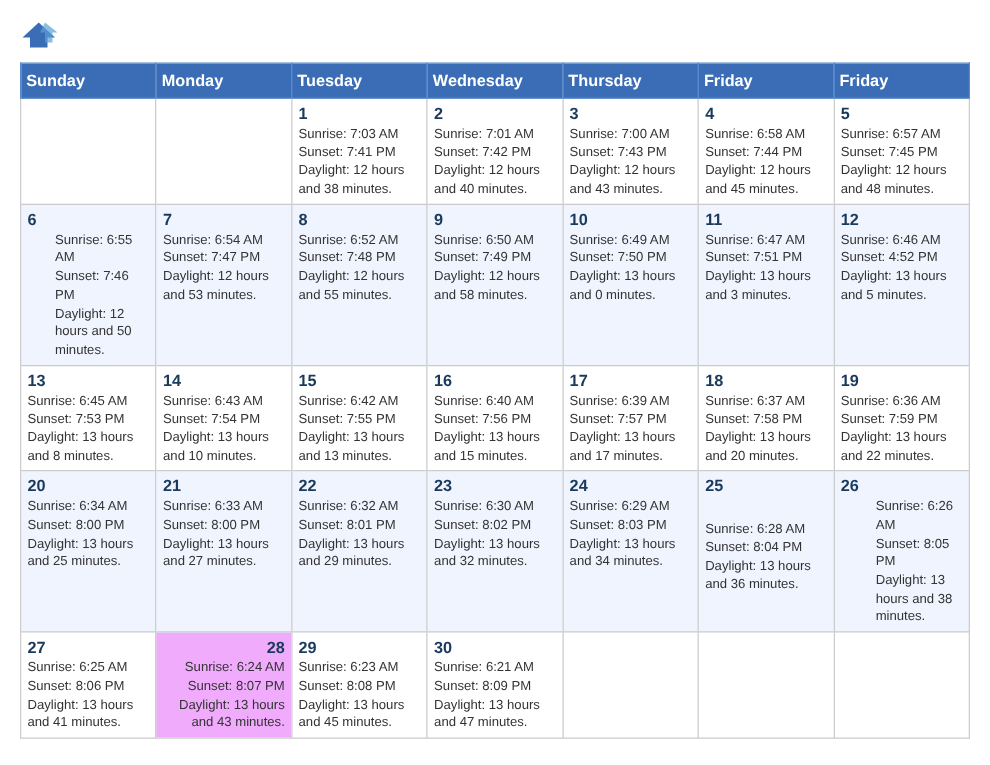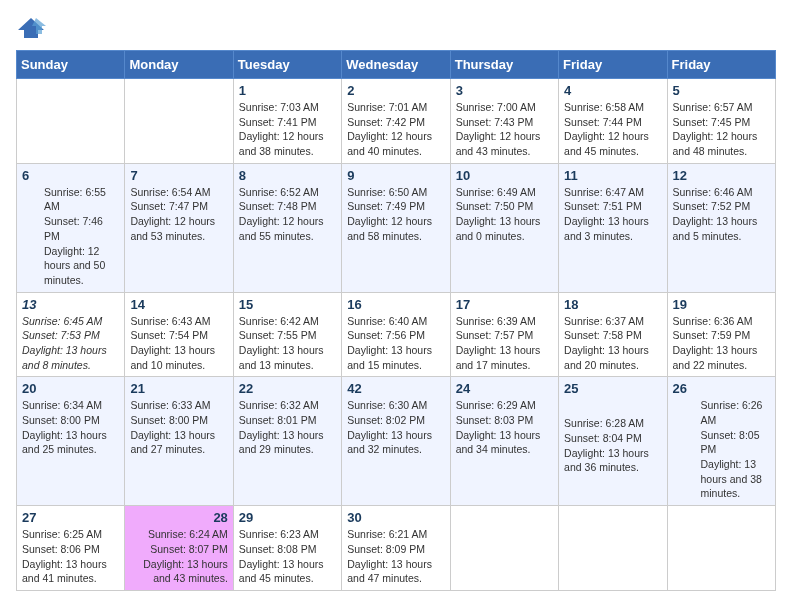--- a/index.html
+++ b/index.html
@@ -195,26 +195,26 @@
         </td>
         <td style="background: rgb(240, 244, 255);">
           <span class="day-num">11</span>
           <div class="day-info" style="white-space: pre-line;">Sunrise: 6:47 AM
 Sunset: 7:51 PM
 Daylight: 13 hours and 3 minutes.</div>
         </td>
         <td style="background: rgb(240, 244, 255);">
           <span class="day-num">12</span>
           <div class="day-info" style="white-space: pre-line;">Sunrise: 6:46 AM
-Sunset: 7:52 PM
+Sunset: 4:52 PM
 Daylight: 13 hours and 5 minutes.</div>
         </td>
       </tr>
       <tr>
-        <td style="background: rgb(255, 255, 255); font-style: italic;">
+        <td style="background: rgb(255, 255, 255);">
           <span class="day-num">13</span>
           <div class="day-info" style="white-space: pre-line;">Sunrise: 6:45 AM
 Sunset: 7:53 PM
 Daylight: 13 hours and 8 minutes.</div>
         </td>
         <td style="background: rgb(255, 255, 255);">
           <span class="day-num">14</span>
           <div class="day-info" style="white-space: pre-line;">Sunrise: 6:43 AM
 Sunset: 7:54 PM
 Daylight: 13 hours and 10 minutes.</div>
@@ -263,21 +263,21 @@
 Sunset: 8:00 PM
 Daylight: 13 hours and 27 minutes.</div>
         </td>
         <td style="background: rgb(240, 244, 255);">
           <span class="day-num">22</span>
           <div class="day-info" style="white-space: pre-line;">Sunrise: 6:32 AM
 Sunset: 8:01 PM
 Daylight: 13 hours and 29 minutes.</div>
         </td>
         <td style="background: rgb(240, 244, 255);">
-          <span class="day-num">42</span>
+          <span class="day-num">23</span>
           <div class="day-info" style="white-space: pre-line;">Sunrise: 6:30 AM
 Sunset: 8:02 PM
 Daylight: 13 hours and 32 minutes.</div>
         </td>
         <td style="background: rgb(240, 244, 255);">
           <span class="day-num">24</span>
           <div class="day-info" style="white-space: pre-line;">Sunrise: 6:29 AM
 Sunset: 8:03 PM
 Daylight: 13 hours and 34 minutes.</div>
         </td>

